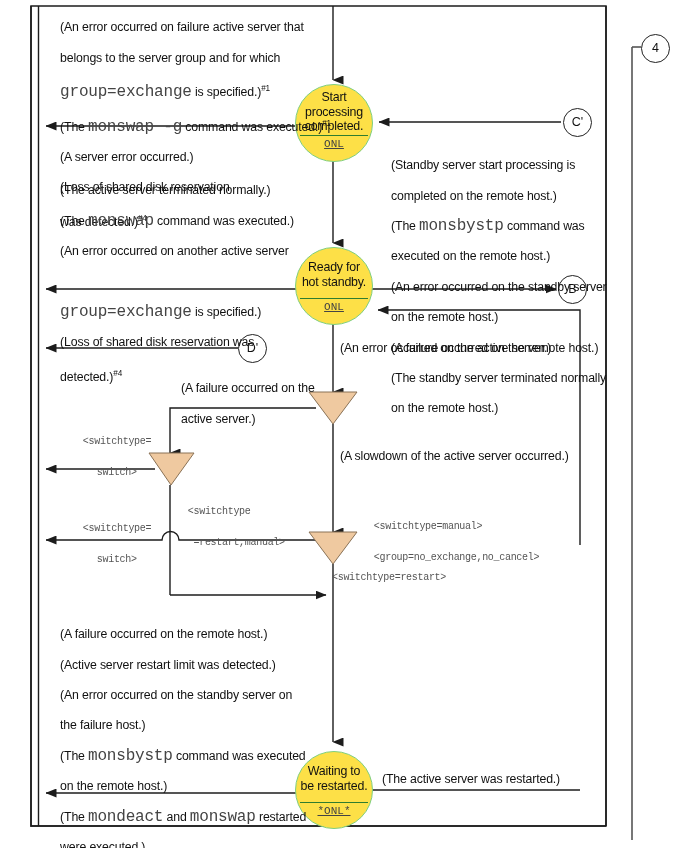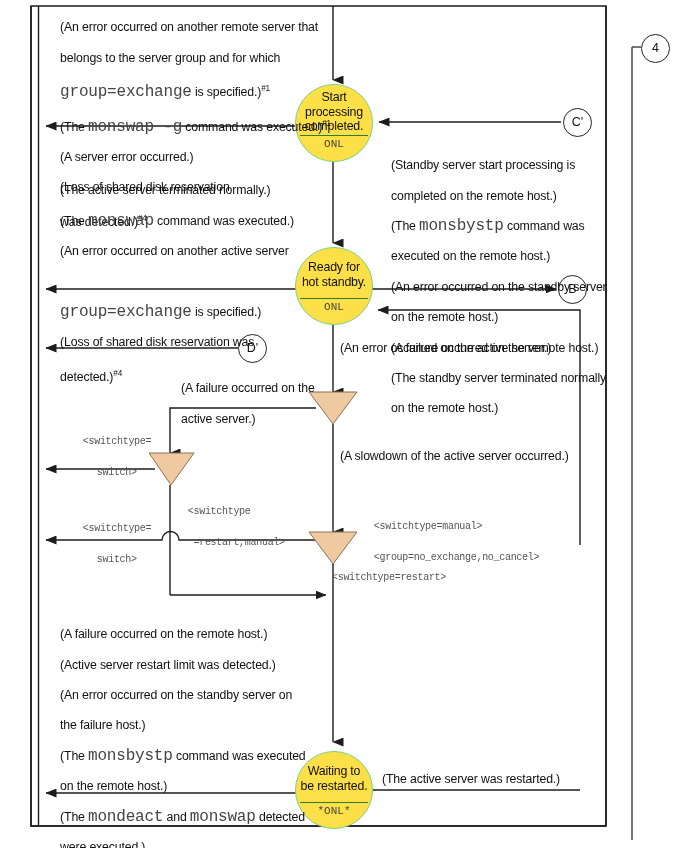--- a/index.html
+++ b/index.html
@@ -18,21 +18,21 @@
   .sup{font-size:8.2px;vertical-align:super;}
 
   
   .node{position:absolute;width:76px;height:76px;border-radius:50%;
         background:#fde047;border:1px solid #7fcf7f;}
   .node .nlabel{position:absolute;left:0;right:0;top:7px;text-align:center;
         font-size:12.4px;line-height:14.6px;color:#111;letter-spacing:-0.2px;}
   .node .ndiv{position:absolute;left:4px;right:4px;top:50px;height:1px;background:#2f7d2f;}
   .node .nstate{position:absolute;left:0;right:0;top:53px;text-align:center;
         font-family:"Liberation Mono","DejaVu Sans Mono",monospace;
-        font-size:11px;color:#444;letter-spacing:0px;}
+        font-size:11px;color:#444;letter-spacing:0px;text-decoration:underline;}
   .node.n3 .nlabel{top:12px;}
   .node.n1 .nlabel{top:5px;}
 
   
   .ref{position:absolute;width:27px;height:27px;border-radius:50%;
        border:1.3px solid #222;background:#fff;
        font-size:12.5px;color:#111;text-align:center;line-height:26px;}
 </style>
 </head>
 <body>
@@ -165,21 +165,21 @@
       <polygon points="309,532 357,532 333,564"></polygon>
     </g>
   </svg>
 
   <div class="ref" style="left:641px;top:34px;">4</div>
   <div class="ref" style="left:563px;top:108px;">C'</div>
   <div class="ref" style="left:558px;top:275px;">B</div>
   <div class="ref" style="left:238px;top:334px;">D'</div>
 
   <div class="txt" style="left:47px;top:5px;">
-    <span>(An error occurred on another remote server that</span><br>
+    <span>(An error occurred on failure active server that</span><br>
     <span>belongs to the server group and for which</span><br>
     <span class="mono">group=exchange</span><span> is specified.)</span><span class="sup">#1</span><br>
     <span>(The </span><span class="mono">monswap -g</span><span> command was executed.)</span><span class="sup">#1</span><br>
     <span>(A server error occurred.)</span><br>
     <span>(Loss of shared disk reservation</span><br>
     <span>was detected.)</span><span class="sup">#4</span>
   </div>
 
   <div class="txt" style="left:47px;top:168px;">
     <span>(The active server terminated normally.)</span><br>
@@ -234,21 +234,21 @@
 
   <div class="codeline" style="left:332px;top:570px;">&lt;switchtype=restart&gt;</div>
 
   <div class="txt" style="left:47px;top:612px;">
     <span>(A failure occurred on the remote host.)</span><br>
     <span>(Active server restart limit was detected.)</span><br>
     <span>(An error occurred on the standby server on</span><br>
     <span>the failure host.)</span><br>
     <span>(The </span><span class="mono">monsbystp</span><span> command was executed</span><br>
     <span>on the remote host.)</span><br>
-    <span>(The </span><span class="mono">mondeact</span><span> and </span><span class="mono">monswap</span><span> detected</span><br>
+    <span>(The </span><span class="mono">mondeact</span><span> and </span><span class="mono">monswap</span><span> restarted</span><br>
     <span>were executed.)</span><br>
     <br>
     <br>
     
   </div>
 
   <div class="txt" style="left:382px;top:772px;">(The active server was restarted.)</div>
 
 </div>
 

